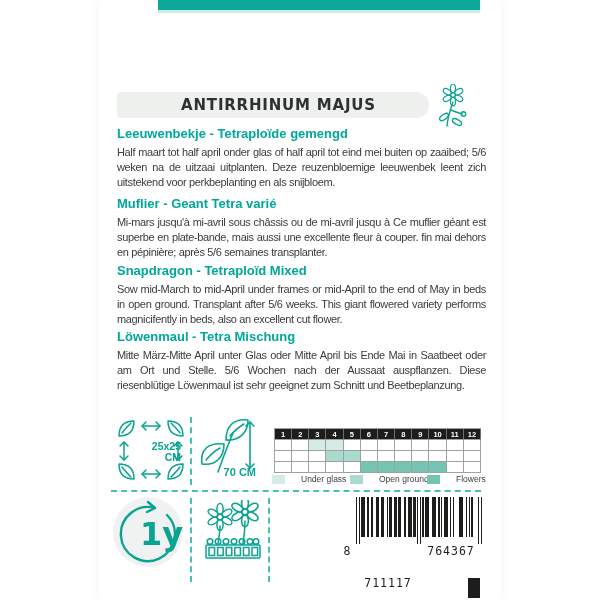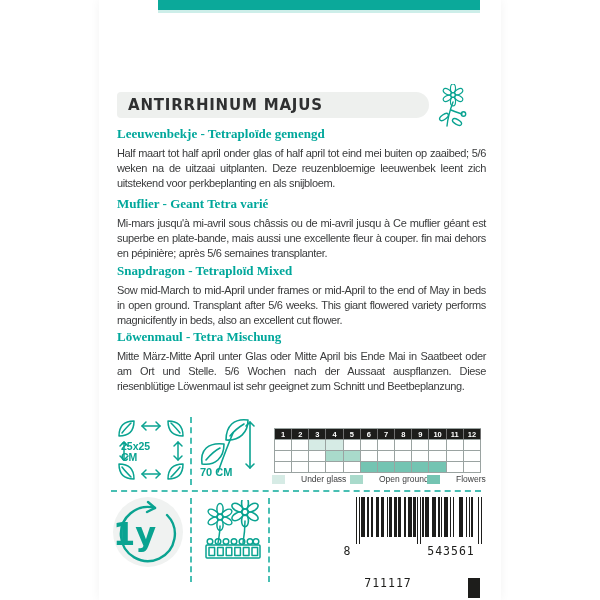--- a/index.html
+++ b/index.html
@@ -5,29 +5,29 @@
   html,body{margin:0;padding:0;background:#ffffff;}
   .page{position:relative;width:600px;height:600px;background:#ffffff;overflow:hidden;
         font-family:"Liberation Sans",sans-serif;color:var(--body-text,#3a3b3c);}
   .packet-shadow{position:absolute;left:99px;top:0;width:402px;height:600px;
         box-shadow:0 0 10px rgba(0,0,0,0.05);background:#fff;}
   .top-bar{position:absolute;left:158px;top:0;width:322px;height:10px;background:var(--top-bar,#0ba99a);}
   .top-bar-light{position:absolute;left:158px;top:10px;width:322px;height:3px;background:#cdeee9;}
   .banner{position:absolute;left:117px;top:92px;width:312px;height:26px;background:var(--banner-bg,#eef0ee);
         border-radius:4px 13px 13px 4px;}
   .banner .title{display:block;padding-left:11px;line-height:26px;font-size:15px;font-weight:bold;
-        letter-spacing:0.8px;color:#2f3031;font-family:"DejaVu Sans",sans-serif;}
+        letter-spacing:0.8px;color:#2f3031;font-family:"DejaVu Sans",sans-serif;text-align:center;}
   .sprig{position:absolute;left:435px;top:84px;color:var(--accent,#0aa391);}
   .lang{position:absolute;left:117px;width:369px;}
-  .lang h2{margin:0 0 4px 0;font-size:13px;font-weight:bold;color:var(--heading,#00a79b);letter-spacing:0;font-family:Liberation Serif, serif;}
+  .lang h2{margin:0 0 4px 0;font-size:13px;font-weight:bold;color:var(--heading,#00a79b);letter-spacing:0;}
   .lang p{margin:0;font-size:11px;line-height:14.8px;letter-spacing:-0.35px;text-align:justify;color:var(--body-text,#3a3b3c);}
   .s0{top:126px}.s1{top:196px}.s2{top:263px}.s3{top:329px}
   .icon{position:absolute;color:var(--accent,#0aa391);}
   .icon svg{display:block;}
-  .spec-text{position:absolute;font-weight:bold;color:var(--accent,#0aa391);text-align:left;}
+  .spec-text{position:absolute;font-weight:bold;color:var(--accent,#0aa391);text-align:right;}
   .spacing-val{left:121px;top:440px;width:60px;font-size:10.5px;}
   .spacing-unit{left:121px;top:451px;width:60px;font-size:10.5px;}
   .height-val{left:200px;top:466px;width:56px;font-size:11px;}
   .cycle-disc{position:absolute;left:113px;top:497px;width:70px;height:70px;border-radius:50%;background:#f0f2f1;}
   .cycle-val{left:113px;top:515px;width:70px;font-size:32px;font-family:"DejaVu Sans",sans-serif;}
   .div-v{position:absolute;width:0;border-left:2px dashed rgba(11,169,154,0.75);}
   .div-h{position:absolute;height:0;border-top:2px dashed rgba(11,169,154,0.75);}
   .dv1{left:190px;top:417px;height:68px;}
   .dv2{left:190px;top:498px;height:84px;}
   .dv3{left:268px;top:498px;height:84px;}
@@ -294,16 +294,16 @@
       <rect x="79" y="0" width="1" height="40"></rect>
       <rect x="80" y="0" width="1" height="40"></rect>
       <rect x="83" y="0" width="1" height="40"></rect>
       <rect x="85" y="0" width="1" height="40"></rect>
       <rect x="87" y="0" width="1" height="40"></rect>
       <rect x="92" y="0" width="1" height="47"></rect>
       <rect x="94" y="0" width="1" height="47"></rect>
     </svg>
   <div class="bc-digit bc-l">8</div>
   <div class="bc-digit bc-m">711117</div>
-  <div class="bc-digit bc-r">543561</div>
+  <div class="bc-digit bc-r">764367</div>
 
   <div class="print-mark"></div>
 </div>
 
 </body></html>

